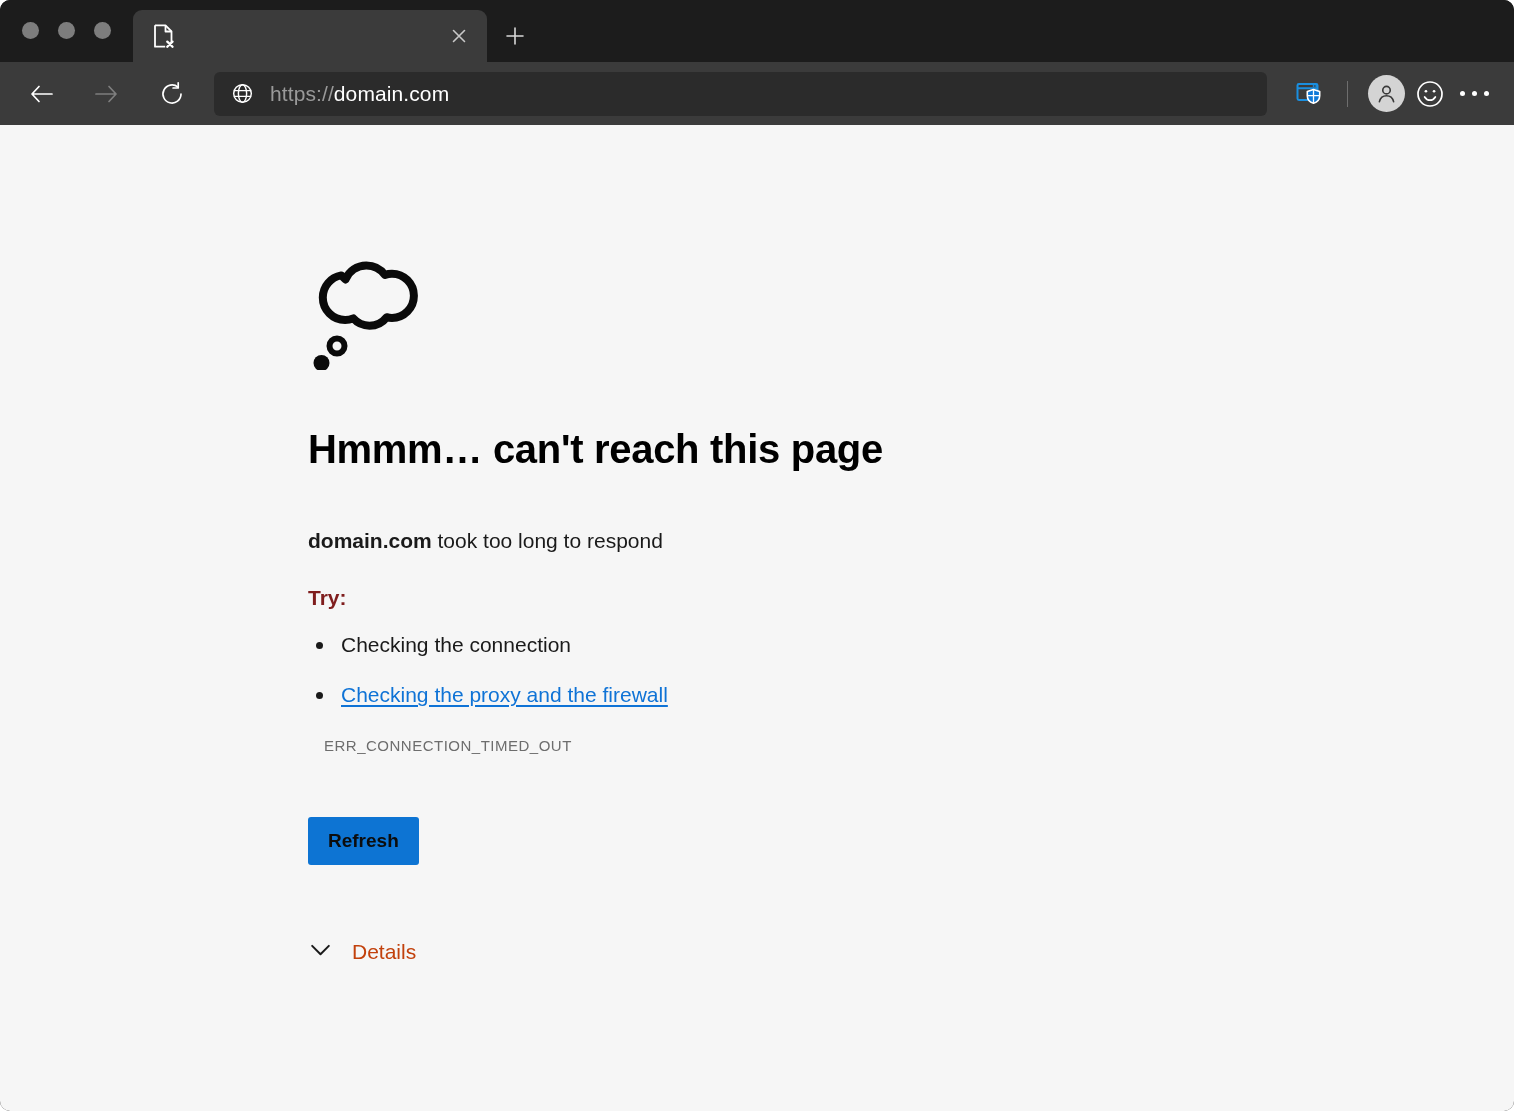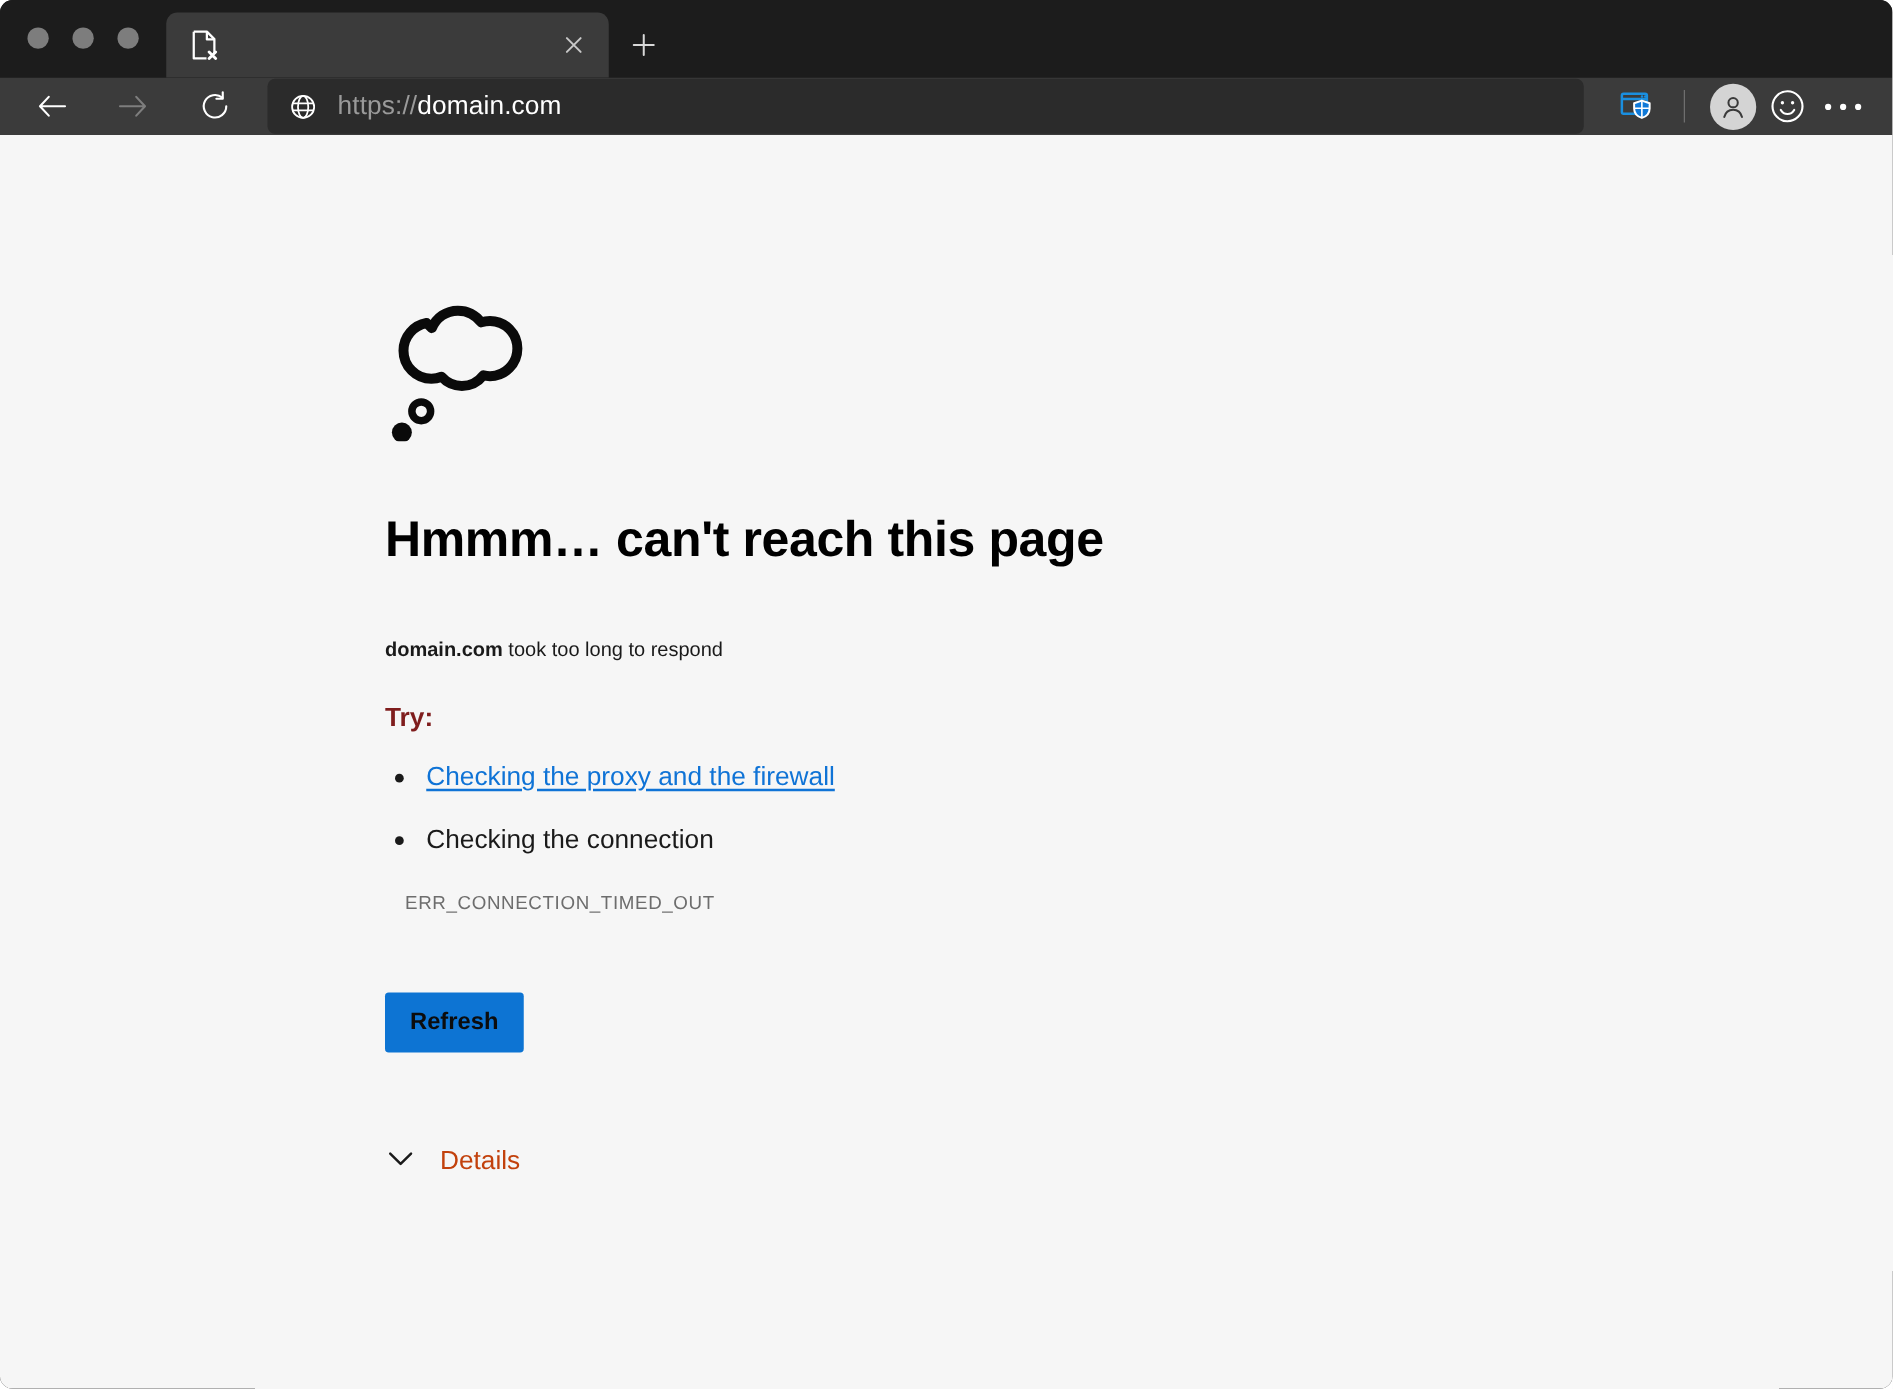--- a/index.html
+++ b/index.html
@@ -94,21 +94,21 @@
     display: flex;
     align-items: center;
     justify-content: center;
     margin: 0 0 6px 8px;
     flex: 0 0 auto;
     border-radius: 4px;
   }
 
   
   .toolbar {
-    height: 46px;
+    height: 63px;
     background: #3b3b3b;
     display: flex;
     align-items: center;
     flex: 0 0 auto;
     padding: 0 18px 0 20px;
     box-sizing: border-box;
   }
   .nav-btn {
     width: 44px;
     height: 44px;
@@ -212,21 +212,21 @@
     margin-bottom: 57px;
   }
   .headline {
     font-size: 40px;
     font-weight: bold;
     color: #000000;
     margin: 0 0 57px 0;
     letter-spacing: -0.3px;
   }
   .subline {
-    font-size: 16px;
+    font-size: 21px;
     color: #1a1a1a;
     margin: 0 0 33px 0;
   }
   .subline b { font-weight: bold; }
   .try-label {
     font-size: 21px;
     font-weight: bold;
     color: #7f1d1d;
     margin: 0 0 22px 0;
   }
@@ -415,22 +415,22 @@
         </svg>
       </span>
 
       <h1 class="headline">Hmmm… can't reach this page</h1>
 
       <p class="subline"><b>domain.com</b><span> took too long to respond</span></p>
 
       <p class="try-label">Try:</p>
 
       <ul class="try-list">
+        <li><span>Checking the connection</span></li>
         <li><a href="#">Checking the proxy and the firewall</a></li>
-        <li><span>Checking the connection</span></li>
       </ul>
 
       <p class="errcode">ERR_CONNECTION_TIMED_OUT</p>
 
       <button class="refresh-btn">Refresh</button>
 
       <div class="details-row">
         <span>
           <svg viewBox="0 0 24 24" width="25" height="25" fill="none" xmlns="http://www.w3.org/2000/svg">
             <path d="M4 8.5l8 8 8-8" stroke="#1a1a1a" stroke-width="1.9" stroke-linecap="round" stroke-linejoin="round"></path>

